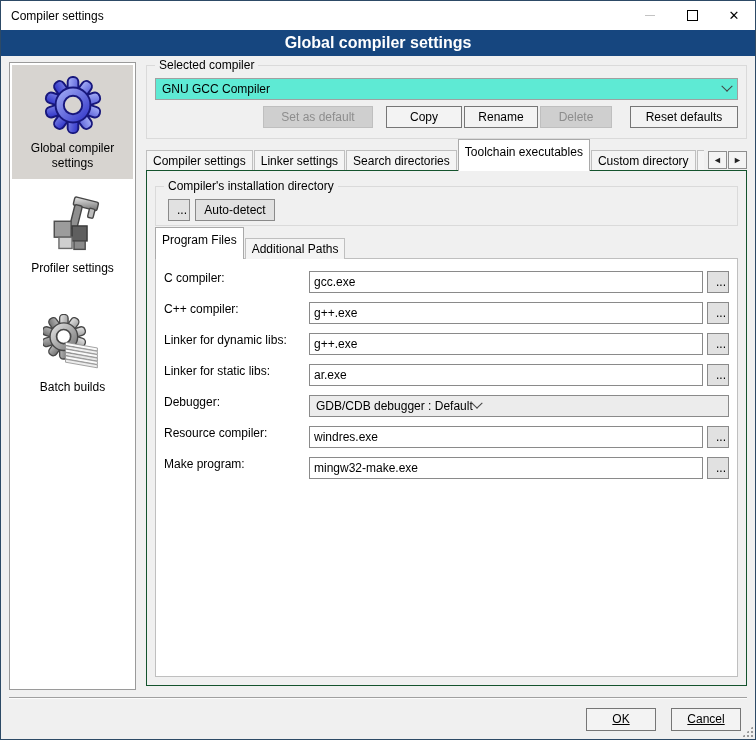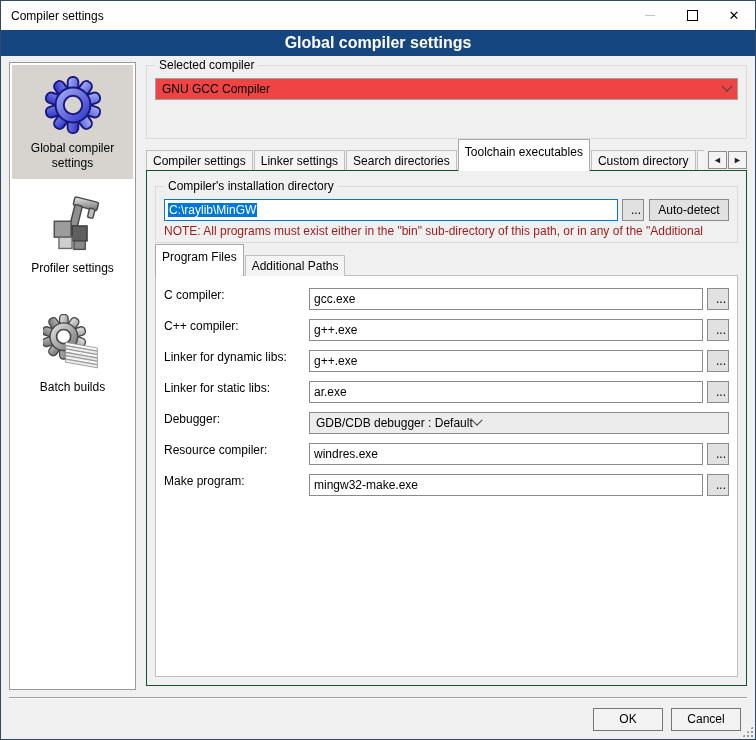--- a/index.html
+++ b/index.html
@@ -38,21 +38,21 @@
   .side-item + .side-item { margin-top:6px; }
   .side-item.batch { margin-top:20px; }
 
   
   .groupbox { position:relative; border:1px solid #dadada; padding:12px 8px 6px; }
   .gb-label { position:absolute; top:-8px; left:8px; background:#f0f0f0; padding:0 4px; font-size:12px; }
 
   .content { flex:1 1 auto; display:flex; flex-direction:column; min-width:0; }
 
   .selected-gb { margin-top:3px; height:74px; }
-  .combobox { height:22px; background:#ef4444; border:1px solid #a0a0a0; display:flex; align-items:center;
+  .combobox { height:22px; background:#5eead4; border:1px solid #a0a0a0; display:flex; align-items:center;
     padding:0 6px; cursor:default; }
   .combobox .combo-text { flex:1; white-space:nowrap; overflow:hidden; }
   .chevron { width:8px; height:8px; border-right:1.6px solid #444; border-bottom:1.6px solid #444;
     transform:rotate(45deg) translate(-2px,-2px); flex:0 0 auto; }
 
   .btn { height:22px; background:#f3f3f3; border:1px solid #767676; font-family:"Liberation Sans",sans-serif;
     font-size:12px; color:#000; cursor:pointer; padding:0 8px; }
   .btn.gray { background:#e1e1e1; border-color:#8a8a8a; }
   .btn:disabled { background:#cfcfcf; border-color:#bfbfbf; color:#8d8d8d; }
 
@@ -95,22 +95,22 @@
 
   .prog-row { display:flex; align-items:flex-start; margin-bottom:9px; }
   .prog-label { width:145px; flex:0 0 auto; }
   .prog-input { flex:1 1 auto; height:22px; border:1px solid #8a8a8a; background:#fff; padding:0 4px;
     font-family:"Liberation Sans",sans-serif; font-size:12px; color:#000; min-width:0; }
   .prog-combo { flex:1 1 auto; height:22px; background:#ececec; border:1px solid #8a8a8a; display:flex;
     align-items:center; padding:0 6px; cursor:default; }
 
   
   .footer-sep { flex:0 0 auto; margin:0 8px; border-top:1px solid #a0a0a0; border-bottom:1px solid #fcfcfc; }
-  .footer { flex:0 0 40px; display:flex; align-items:center; justify-content:flex-end; gap:8px;
-    padding-right:14px; position:relative; background:#f0f0f0; }
+  .footer { flex:0 0 40px; display:flex; align-items:center; justify-content:flex-end; gap:15px;
+    padding-right:14px; position:relative; background:#f0f0f0;text-decoration:underline; }
   .footer .btn { width:70px; height:23px; }
   .resize-grip { position:absolute; right:2px; bottom:2px; width:11px; height:11px;
     background-image:radial-gradient(#9a9a9a 1.2px, transparent 1.3px); background-size:4px 4px;
     clip-path:polygon(100% 0, 100% 100%, 0 100%); }
 </style>
 </head>
 <body>
 
 <div class="window">
 
@@ -207,20 +207,27 @@
     </div>
 
     <div class="content">
 
       <div class="groupbox selected-gb">
         <span class="gb-label">Selected compiler</span>
         <div class="combobox">
           <span class="combo-text">GNU GCC Compiler</span>
           <span class="chevron"></span>
         </div>
+        <div class="compiler-btn-row">
+          <button class="btn btn-setdefault" disabled="">Set as default</button>
+          <button class="btn btn-copy">Copy</button>
+          <button class="btn btn-rename">Rename</button>
+          <button class="btn btn-delete" disabled="">Delete</button>
+          <button class="btn btn-reset">Reset defaults</button>
+        </div>
       </div>
 
       <div class="tabstrip">
         <div class="tabs">
           <div class="tab">Compiler settings</div>
           <div class="tab">Linker settings</div>
           <div class="tab">Search directories</div>
           <div class="tab active">Toolchain executables</div>
           <div class="tab">Custom directory</div>
           <div class="tab">Build options</div>
@@ -229,27 +236,23 @@
           <button class="tab-arrow">◄</button>
           <button class="tab-arrow">►</button>
         </div>
       </div>
 
       <div class="tabpage">
 
         <div class="groupbox installdir-gb">
           <span class="gb-label">Compiler's installation directory</span>
           <div class="installdir-row">
-            <div class="textbox focused">
-              <span class="sel-text">C:\raylib\MinGW</span>
-            </div>
             <button class="btn gray browse-btn">...</button>
             <button class="btn gray autodetect-btn">Auto-detect</button>
           </div>
-          <div class="note-line">NOTE: All programs must exist either in the "bin" sub-directory of this path, or in any of the "Additional</div>
         </div>
 
         <div class="inner-tabstrip">
           <div class="tab active">Program Files</div>
           <div class="tab">Additional Paths</div>
         </div>
 
         <div class="inner-page">
 
           <div class="prog-row">

